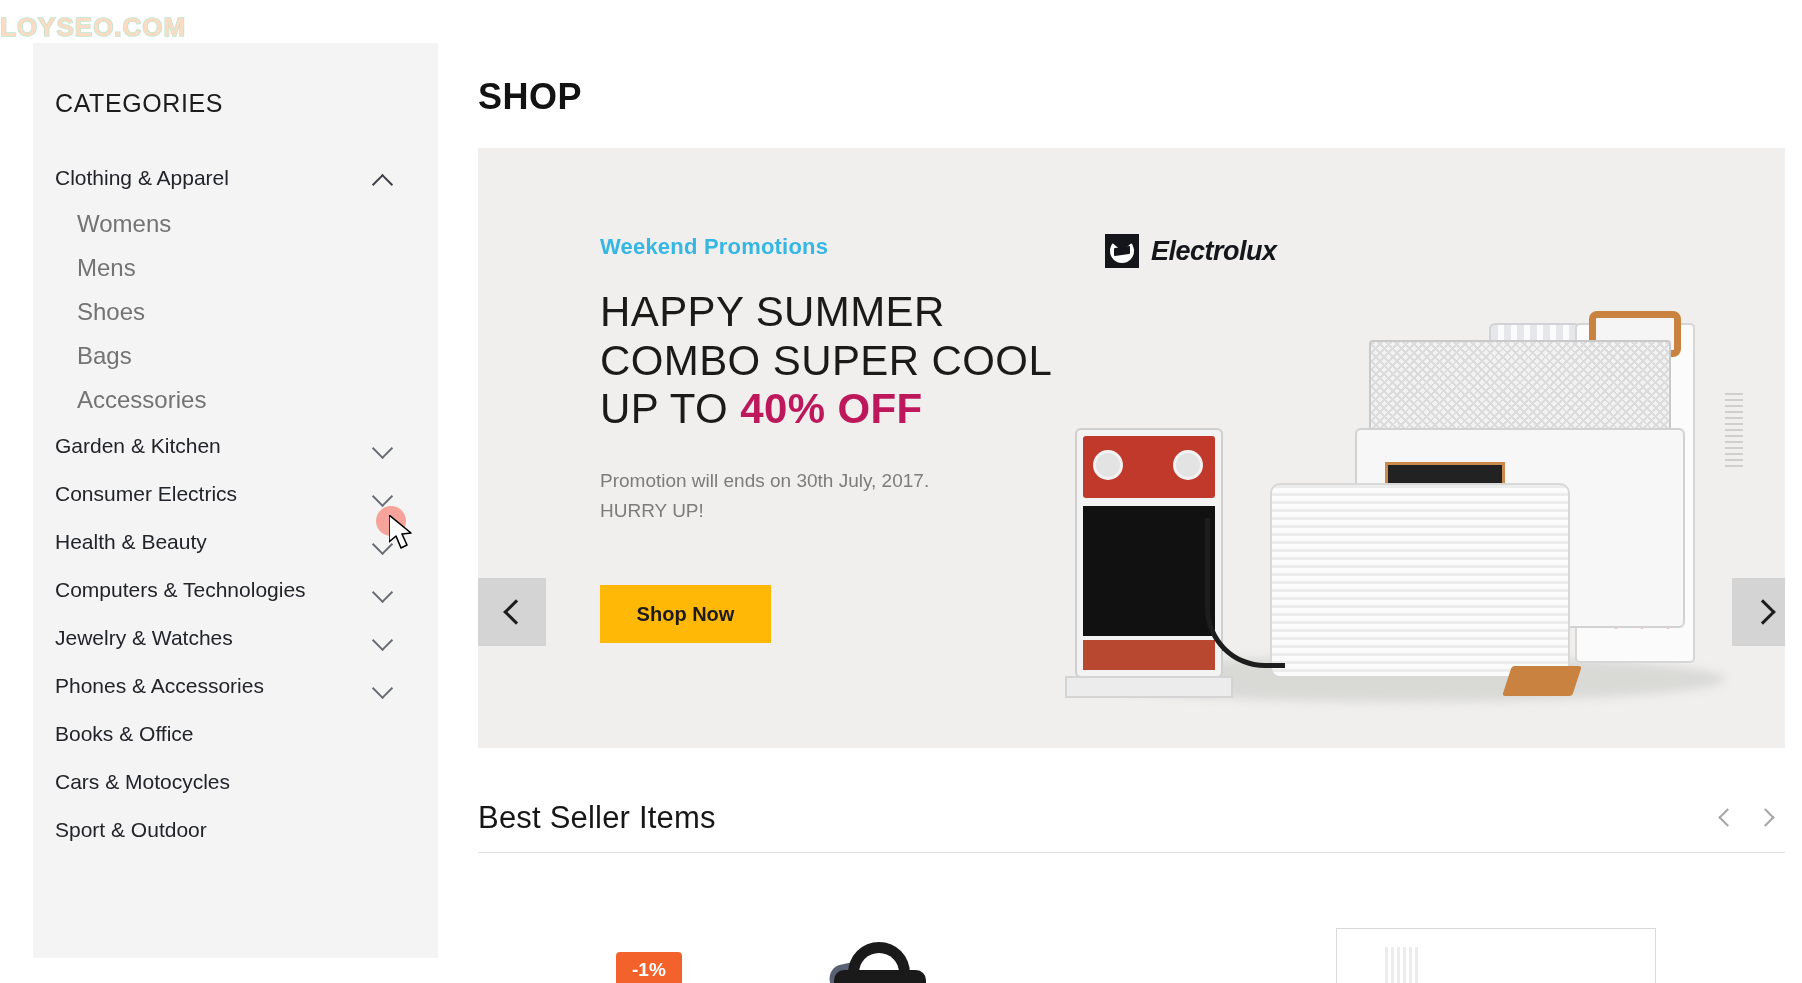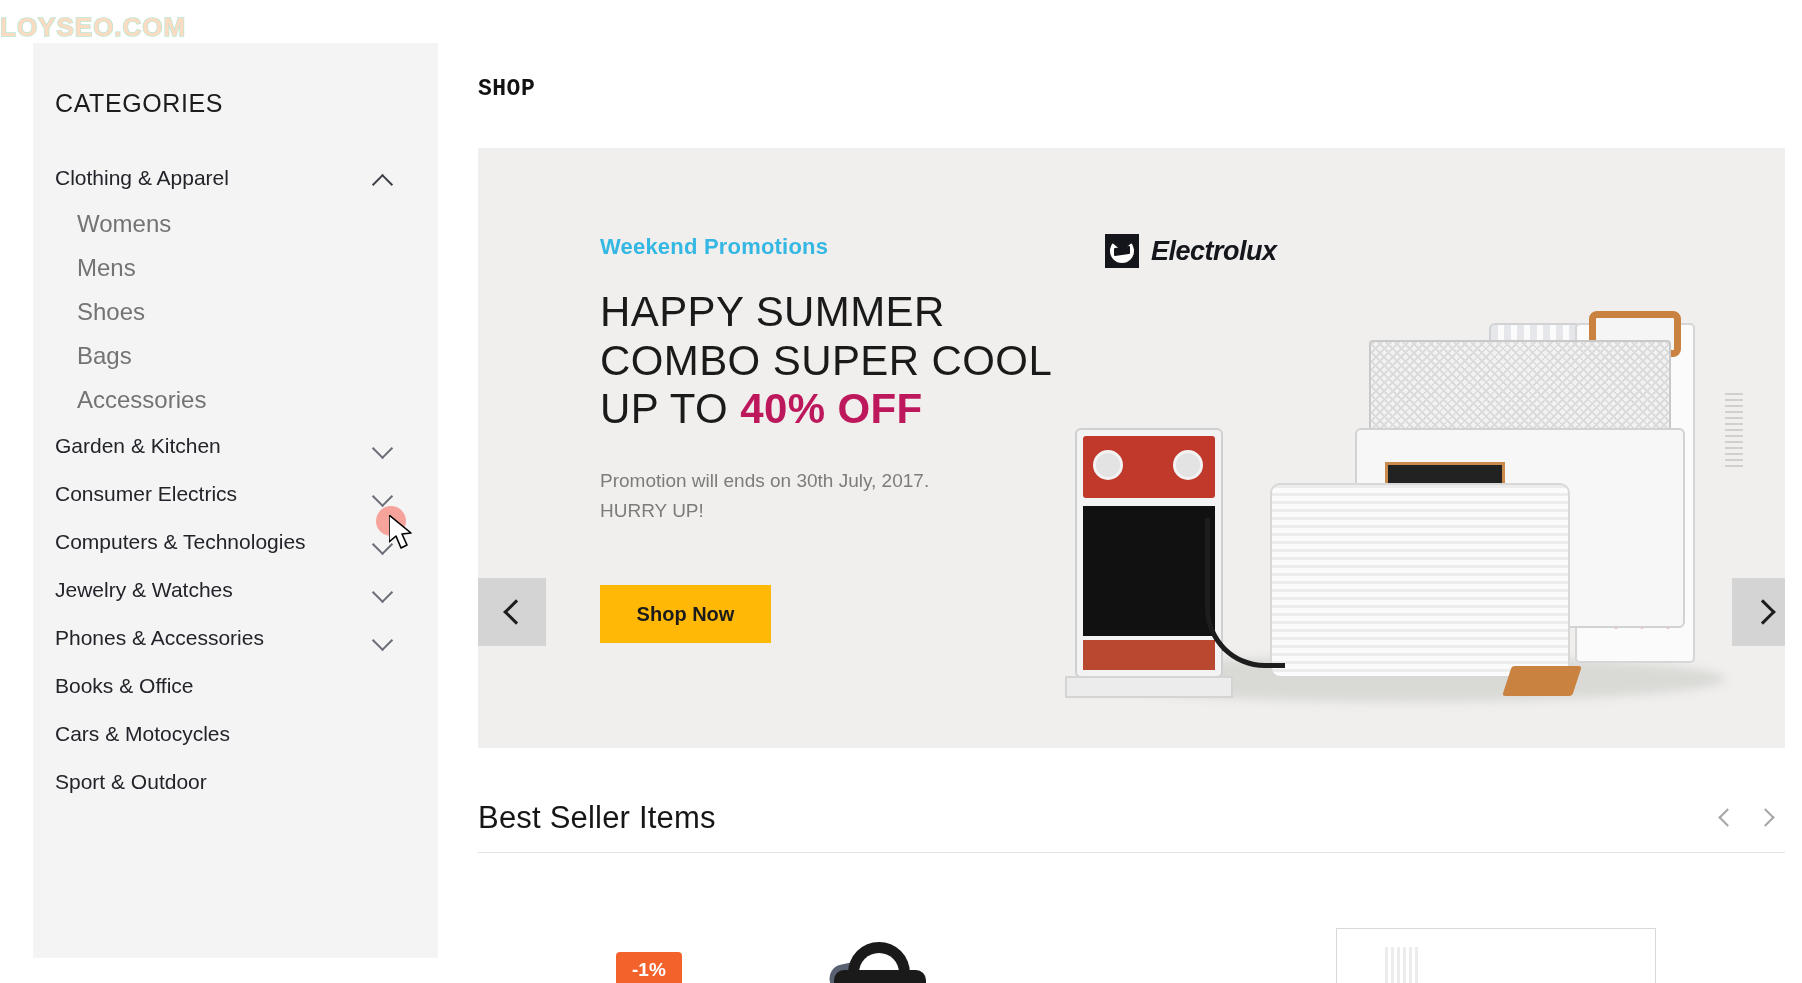--- a/index.html
+++ b/index.html
@@ -54,21 +54,21 @@
   }
   .chev.up::before {
     border-right-color:#3c3f48; border-bottom-color:#3c3f48;
     transform: rotate(225deg); top: 5px;
   }
 
   
   .main { position: absolute; left: 478px; top: 0; width: 1324px; height: 983px; }
   .shop-heading {
     position: absolute; left: 0; top: 76px;
-    font-size: 23px; font-weight: bold; color: #121212; letter-spacing: 0.5px; font-family: Liberation Mono, monospace;
+    font-size: 36px; font-weight: bold; color: #121212; letter-spacing: 0.5px;
   }
 
   
   .hero {
     position: absolute; left: 0; top: 148px;
     width: 1307px; height: 600px;
     background: #f0efed;
     overflow: hidden;
   }
   .hero-copy { position: absolute; left: 122px; top: 86px; }
@@ -256,20 +256,24 @@
         </li>
         <li class="cat-row">
           <span class="label">Garden &amp; Kitchen</span>
           <span class="chev"></span>
         </li>
         <li class="cat-row">
           <span class="label">Consumer Electrics</span>
           <span class="chev"></span>
         </li>
         <li class="cat-row">
+          <span class="label">Health &amp; Beauty</span>
+          <span class="chev"></span>
+        </li>
+        <li class="cat-row">
           <span class="label">Computers &amp; Technologies</span>
           <span class="chev"></span>
         </li>
         <li class="cat-row">
           <span class="label">Jewelry &amp; Watches</span>
           <span class="chev"></span>
         </li>
         <li class="cat-row">
           <span class="label">Phones &amp; Accessories</span>
           <span class="chev"></span>

